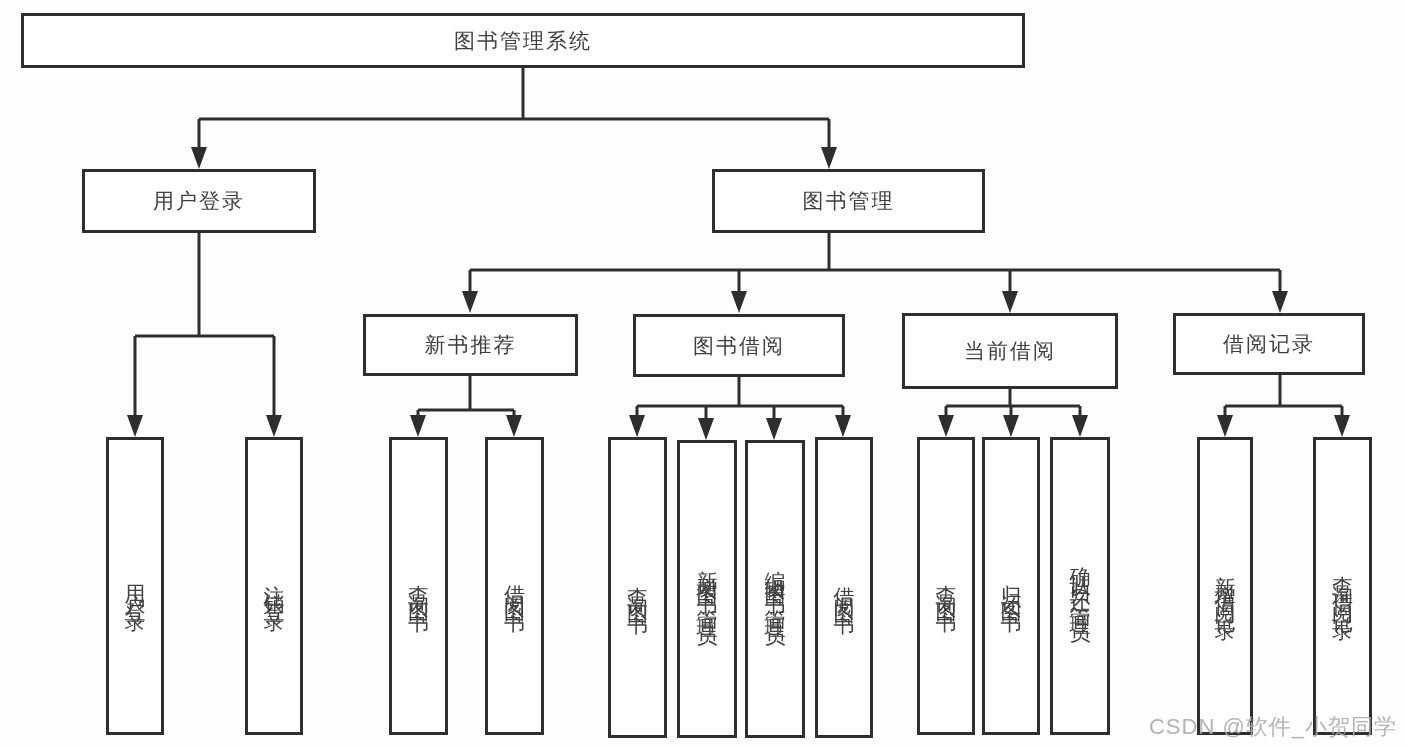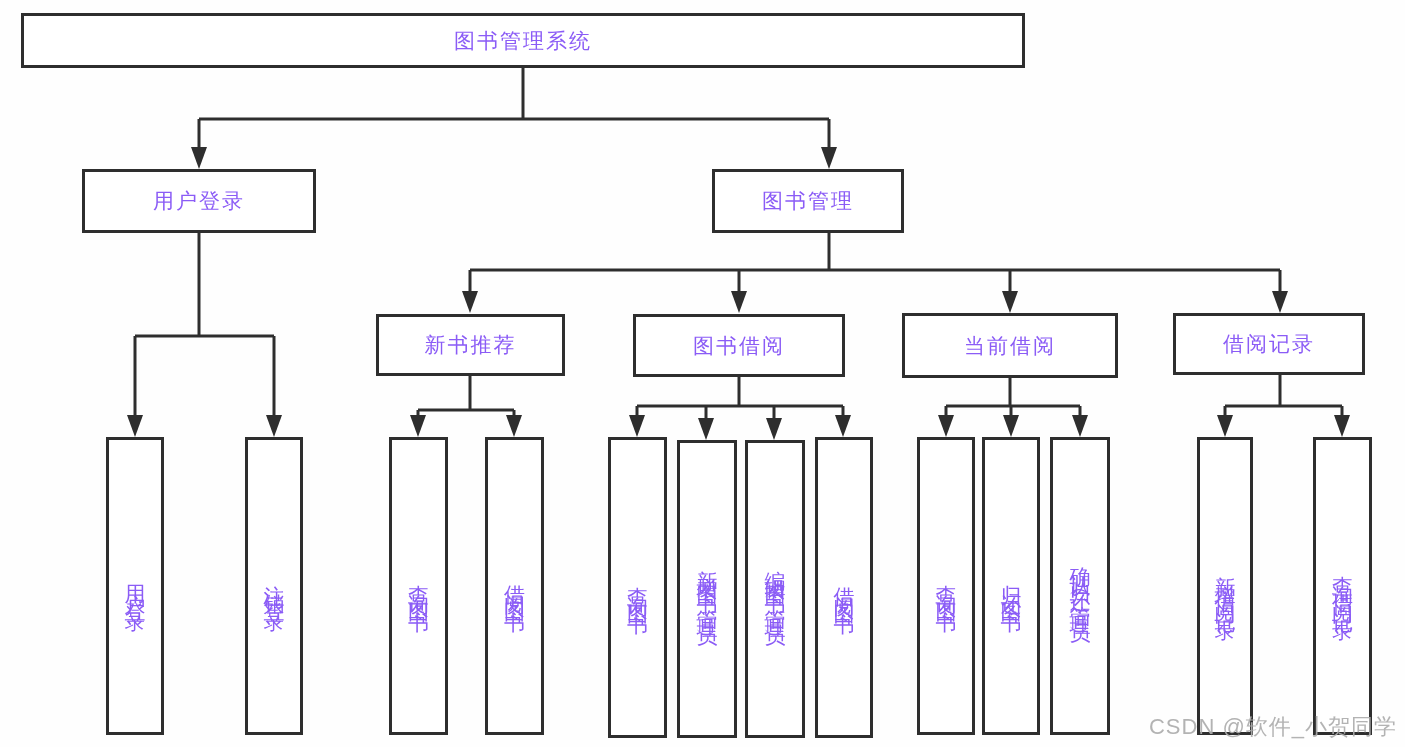--- a/index.html
+++ b/index.html
@@ -19,21 +19,21 @@
     position: absolute;
     left: 0;
     top: 0;
     z-index: 0;
   }
   .node {
     position: absolute;
     box-sizing: border-box;
     border: 3px solid #2e2e2e;
     background: #ffffff;
-    color: #8b5cf6;
+    color: #404040;
     display: flex;
     align-items: center;
     justify-content: center;
     font-size: 21px;
     letter-spacing: 2px;
     z-index: 1;
   }
   .node.leaf {
     letter-spacing: 0;
   }
@@ -42,24 +42,24 @@
     text-orientation: mixed;
     letter-spacing: 9px;
     white-space: nowrap;
   }
   .vtext.long {
     letter-spacing: 8px;
   }
   
   #node-root            { left: 21px;   top: 13px;  width: 1004px; height: 55px; }
   #node-user-login      { left: 82px;   top: 169px; width: 234px;  height: 64px; }
-  #node-book-mgmt       { left: 712px;  top: 169px; width: 192px;  height: 64px; }
-  #node-new-book-rec    { left: 363px;  top: 314px; width: 189px;  height: 62px; margin-left: 13px; }
+  #node-book-mgmt       { left: 712px;  top: 169px; width: 273px;  height: 64px; }
+  #node-new-book-rec    { left: 363px;  top: 314px; width: 215px;  height: 62px; }
   #node-book-borrow     { left: 633px;  top: 314px; width: 212px;  height: 63px; text-align: right; }
-  #node-current-borrow  { left: 902px;  top: 313px; width: 216px;  height: 65px; }
+  #node-current-borrow  { left: 902px;  top: 313px; width: 216px;  height: 76px; }
   #node-borrow-records  { left: 1173px; top: 313px; width: 192px;  height: 62px; }
 
   #leaf-user-login      { left: 106px;  top: 437px; width: 58px; height: 298px; }
   #leaf-logout          { left: 245px;  top: 437px; width: 58px; height: 298px; }
   #leaf-nbr-query       { left: 389px;  top: 437px; width: 59px; height: 298px; }
   #leaf-nbr-borrow      { left: 485px;  top: 437px; width: 59px; height: 298px; }
   #leaf-bb-query        { left: 608px;  top: 437px; width: 59px; height: 301px; }
   #leaf-bb-add          { left: 677px;  top: 440px; width: 60px; height: 298px; }
   #leaf-bb-edit         { left: 745px;  top: 440px; width: 60px; height: 298px; }
   #leaf-bb-borrow       { left: 815px;  top: 437px; width: 58px; height: 301px; }

